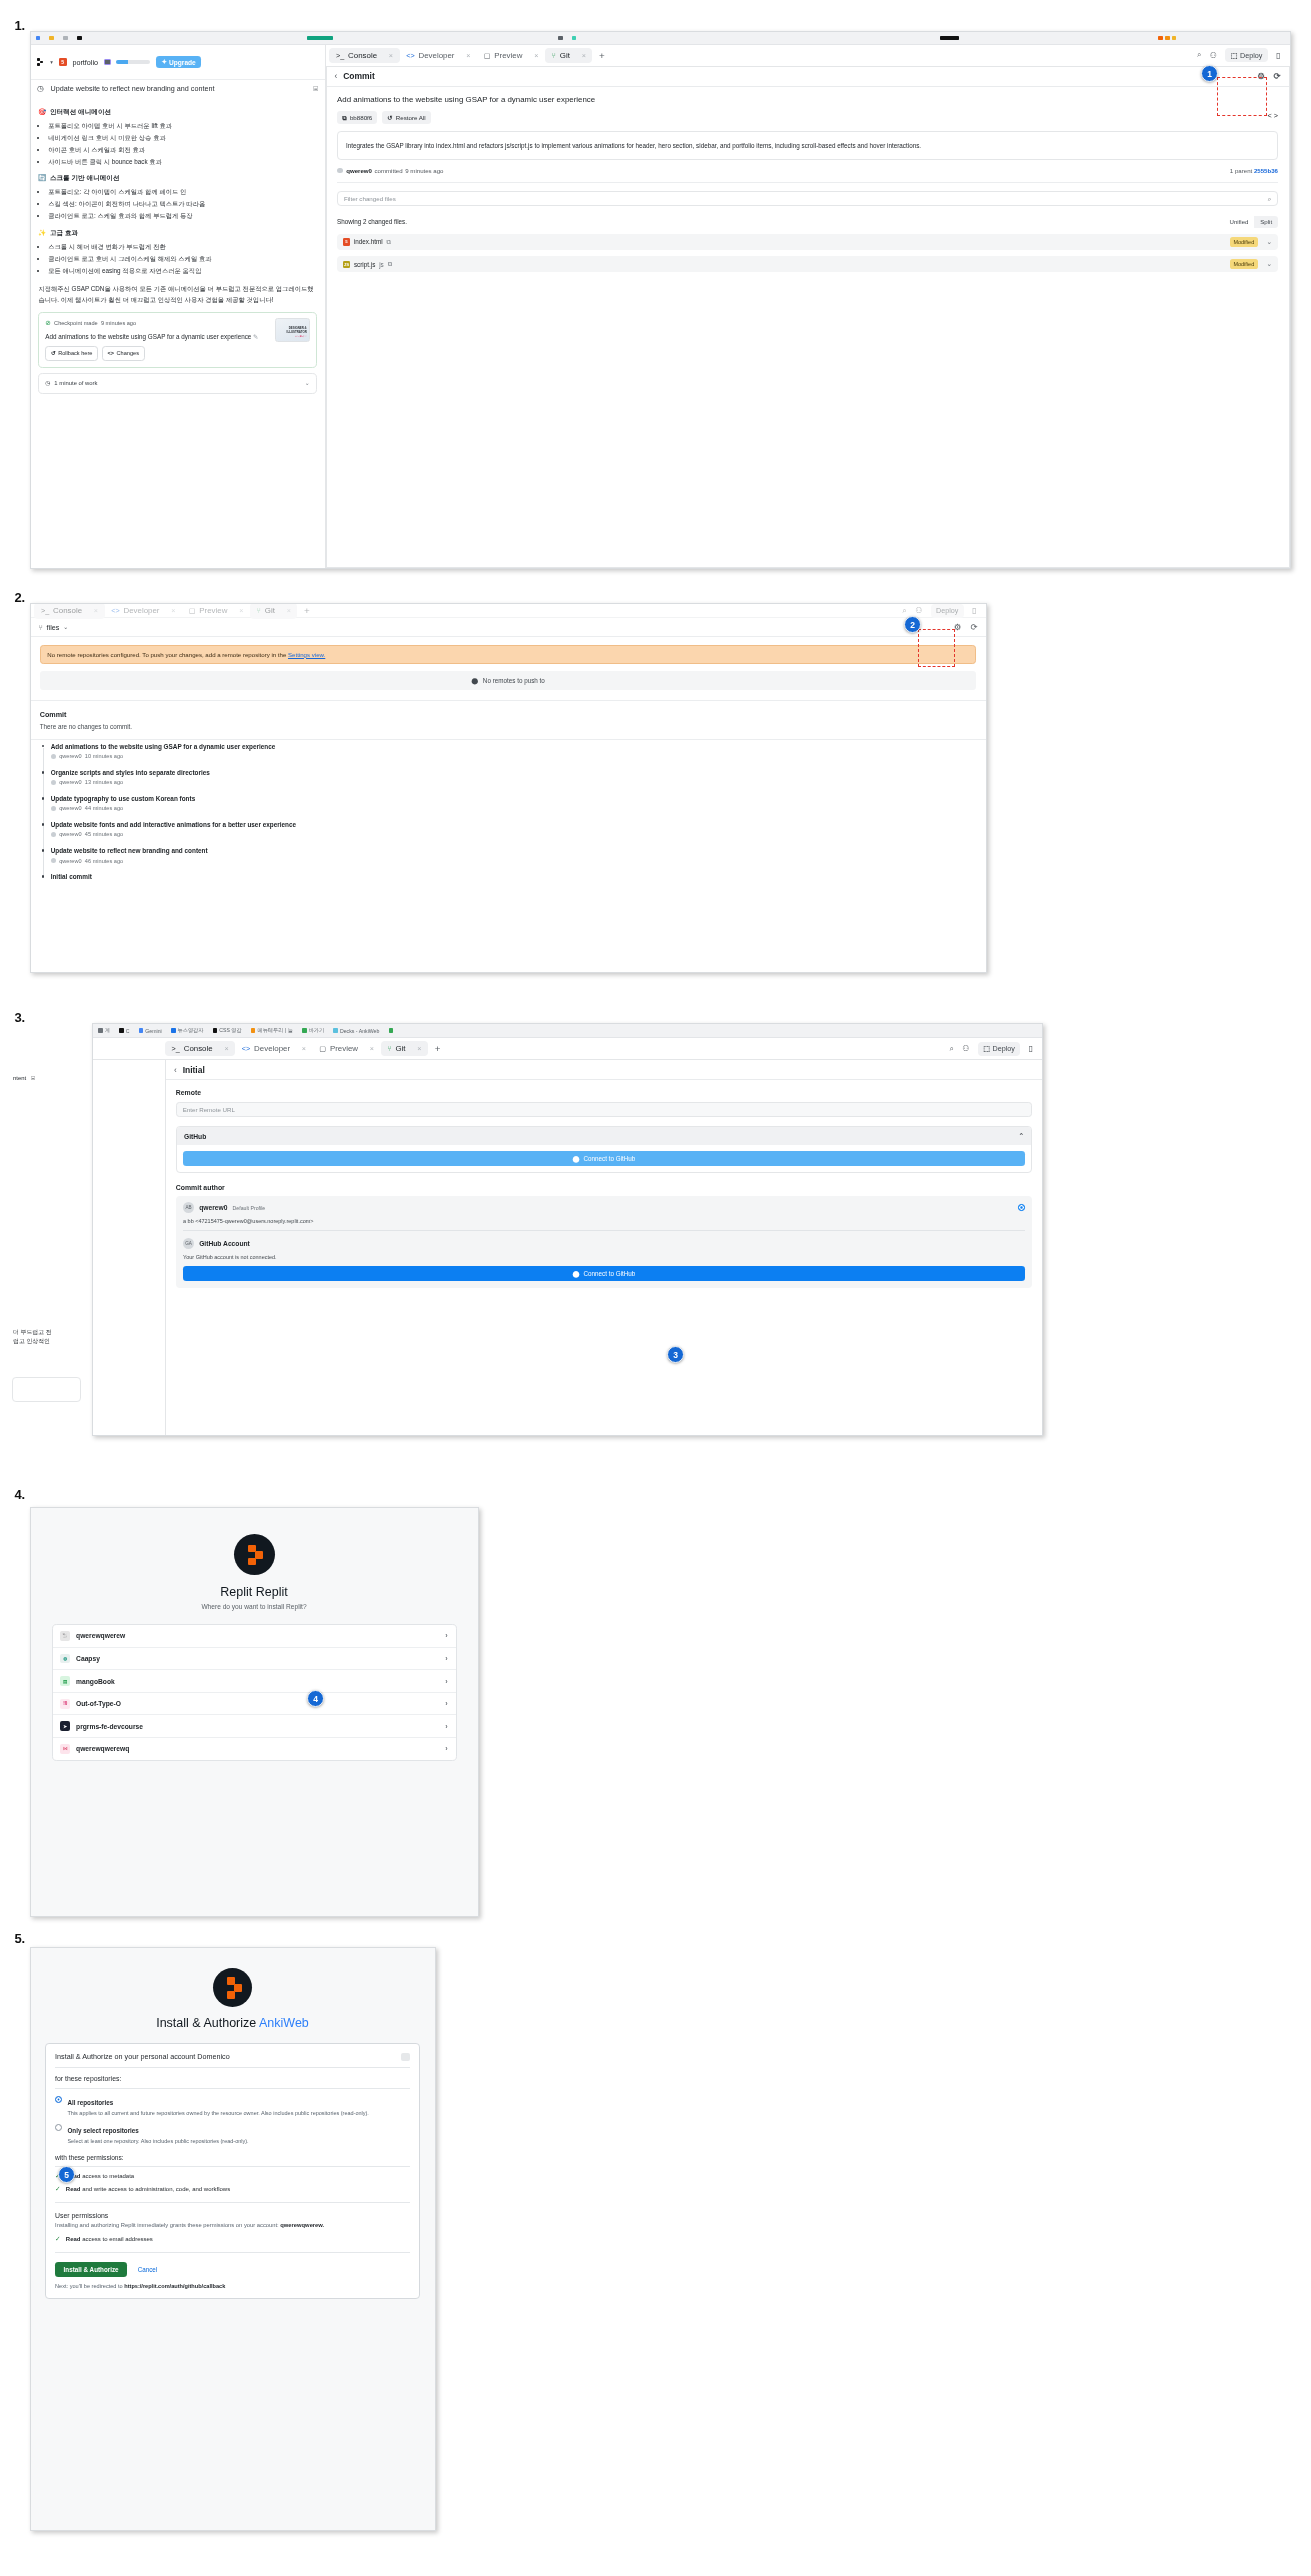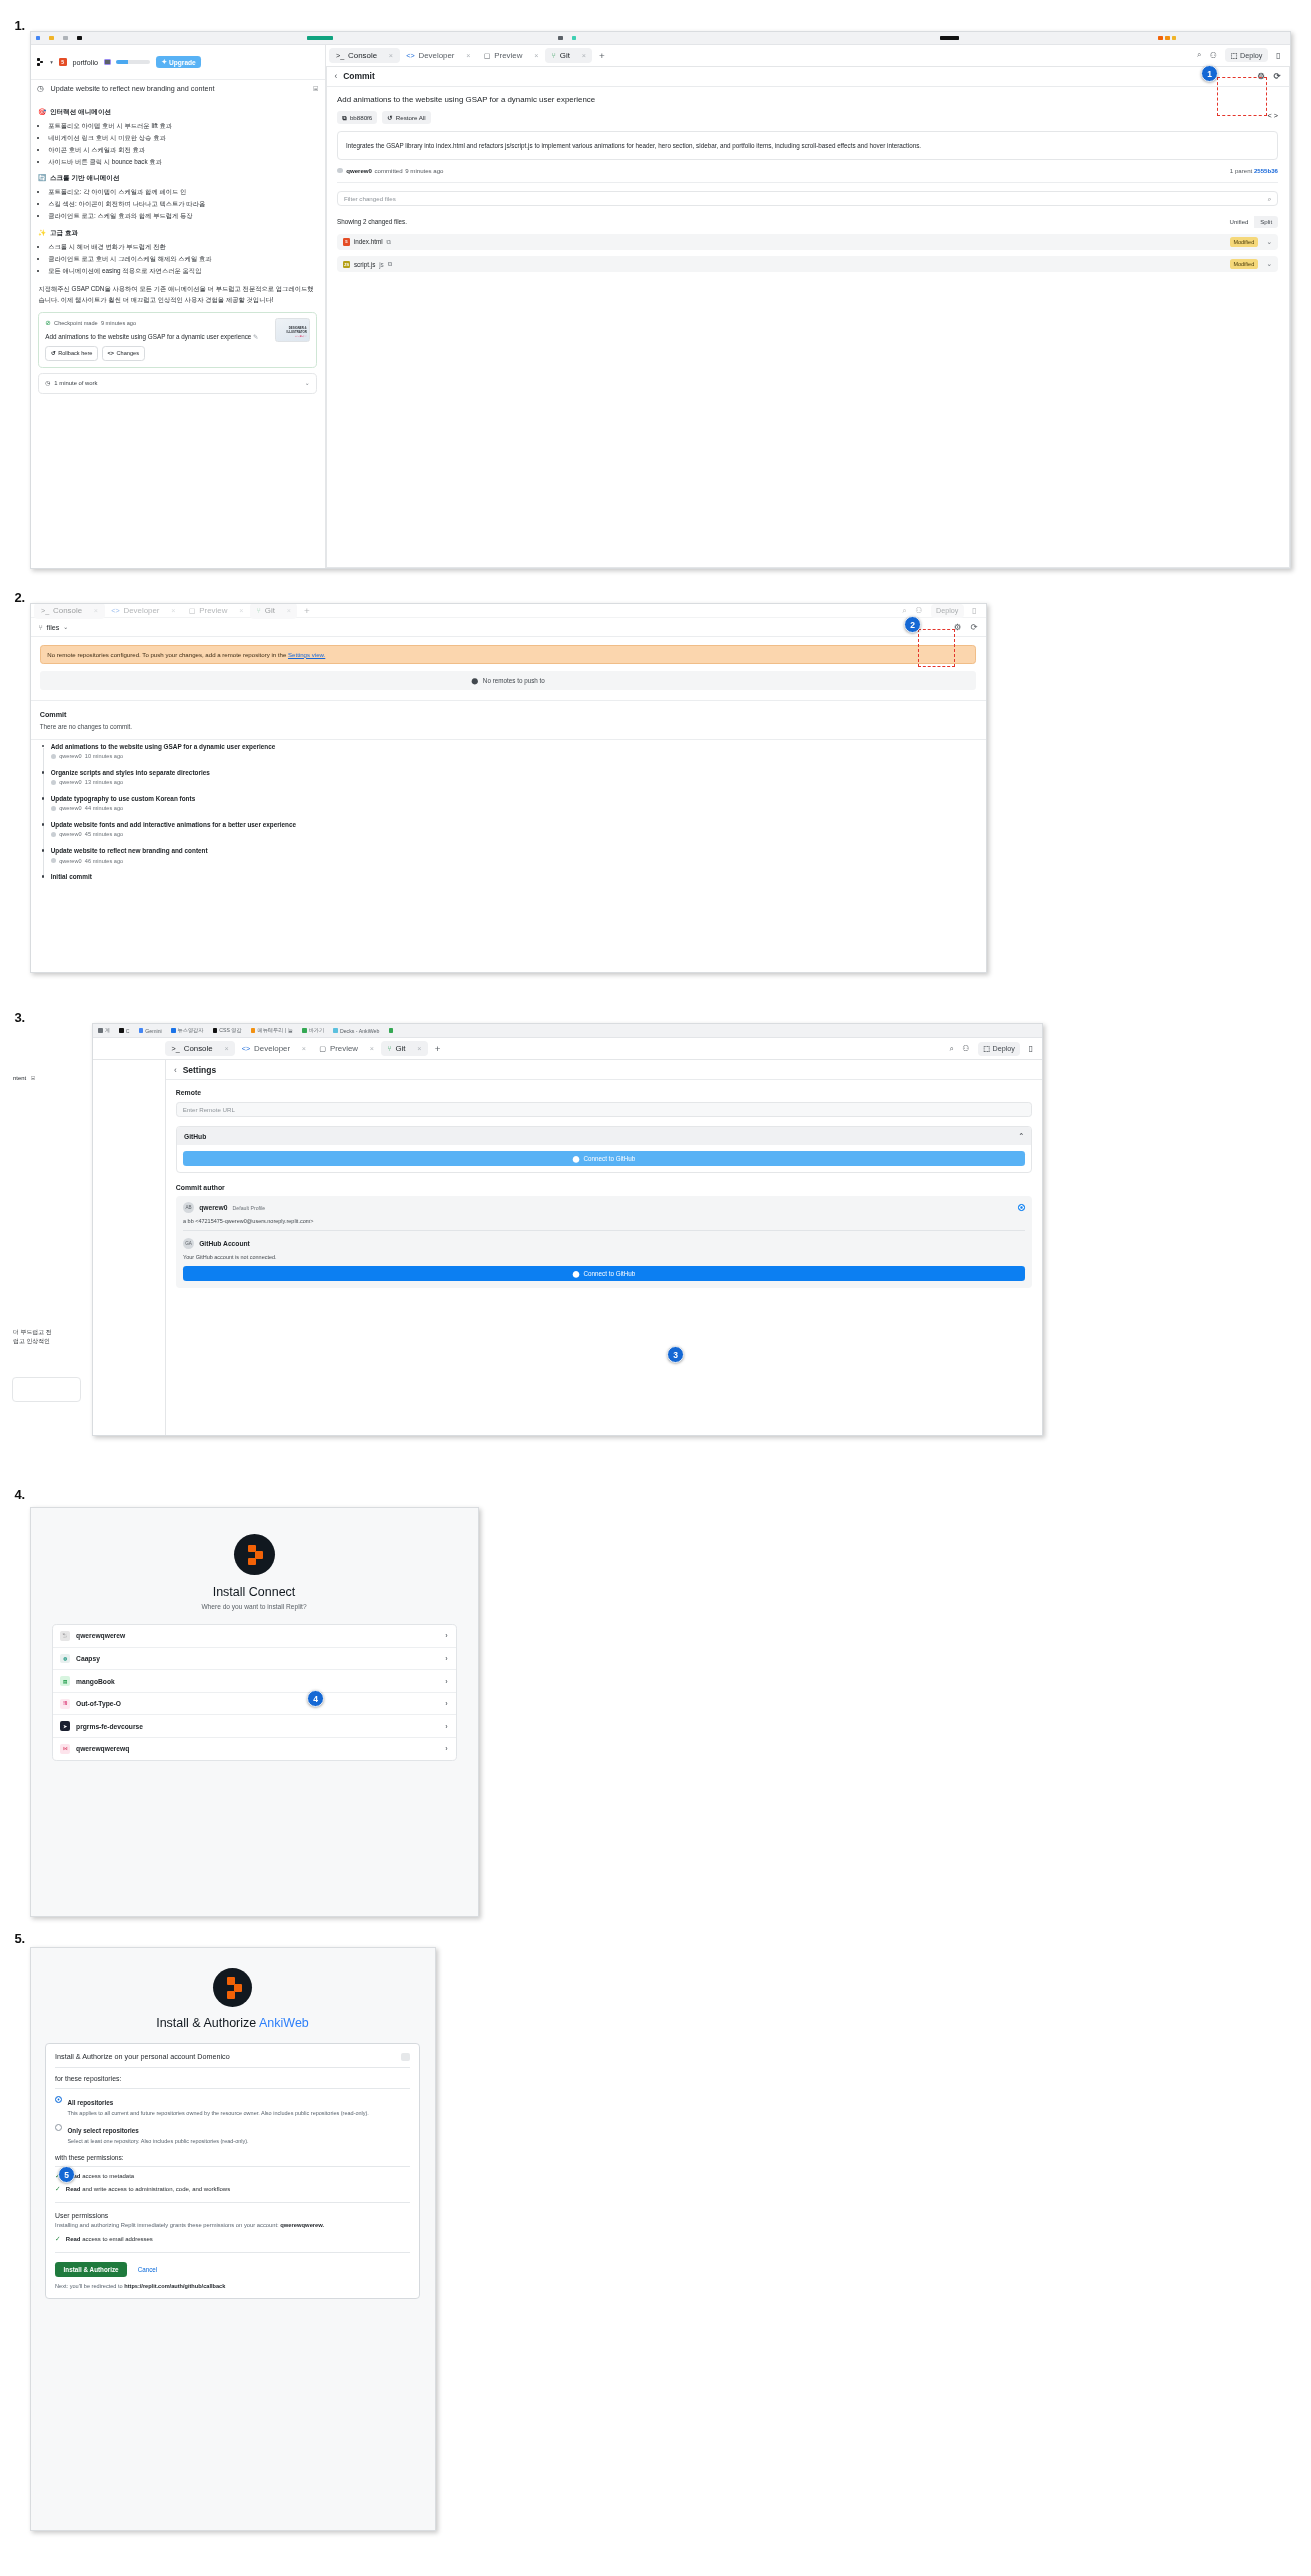--- a/index.html
+++ b/index.html
@@ -628,21 +628,21 @@
         <b>⬚</b>
         <span>Deploy</span>
         </span>
       <span>▯</span>
     </div>
   </div>
 
   <div class="p3wrap" style="margin-left:72px;border-left:0.7px solid #e4e6e8;height:calc(100% - 36px);background:#fff;">
     <div class="subhead">
       <span class="back">‹</span>
-      <span>Settings</span>
+      <span>Initial</span>
     </div>
 
     <div class="p3sec">
       <div class="p3lab">Remote</div>
       <div class="p3input">
         <span>Enter Remote URL</span>
       </div>
     </div>
 
     <div class="p3card">
@@ -684,21 +684,21 @@
 <div class="callout" style="left:667px;top:1346px;">3</div>
 
 <div class="step-label" style="left:14.4px;top:1487px">4.</div>
 <div class="panel modal" style="left:29.5px;top:1507px;width:449px;height:410px;">
   <div style="padding:26px 0 0;">
     <div class="rlogo">
       <i style="left:14.4px;top:10.5px;width:7.9px;height:7.9px;"></i>
       <i style="left:21.6px;top:17px;width:7.9px;height:7.9px;"></i>
       <i style="left:14.4px;top:23.6px;width:7.9px;height:7.9px;"></i>
     </div>
-    <div class="m-title">Install Connect</div>
+    <div class="m-title">Replit Replit</div>
     <div class="m-sub">Where do you want to install Replit?</div>
 
     <div class="orglist">
       <div class="org">
         <span class="oi" style="background:#e6e6e6;color:#444;">🐩</span>
         <span>qwerewqwerew</span>
         <span class="chev">›</span>
       </div>
       <div class="org">
         <span class="oi" style="background:#e8f0ef;color:#2e9e8a;">◍</span>

